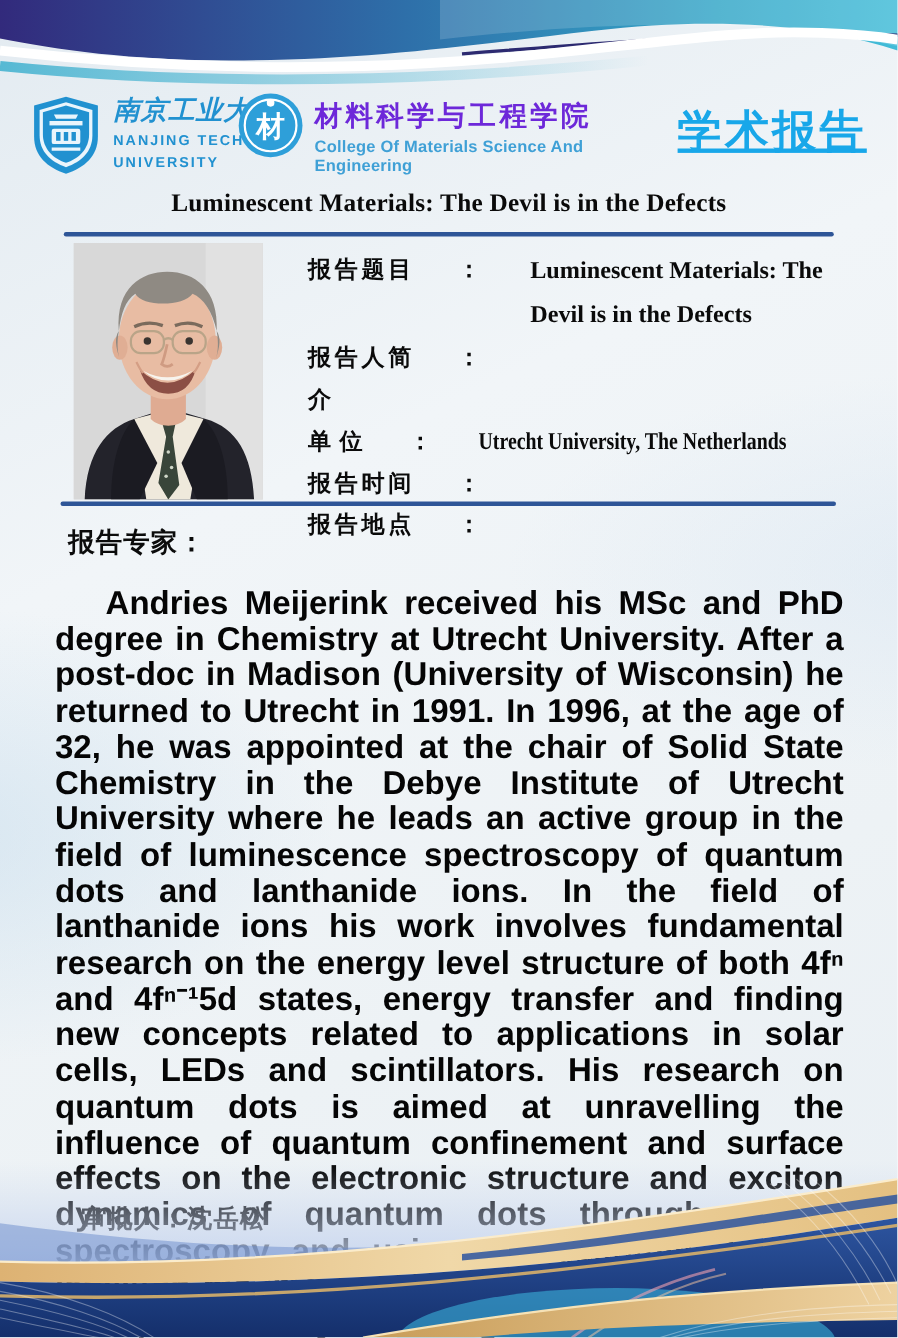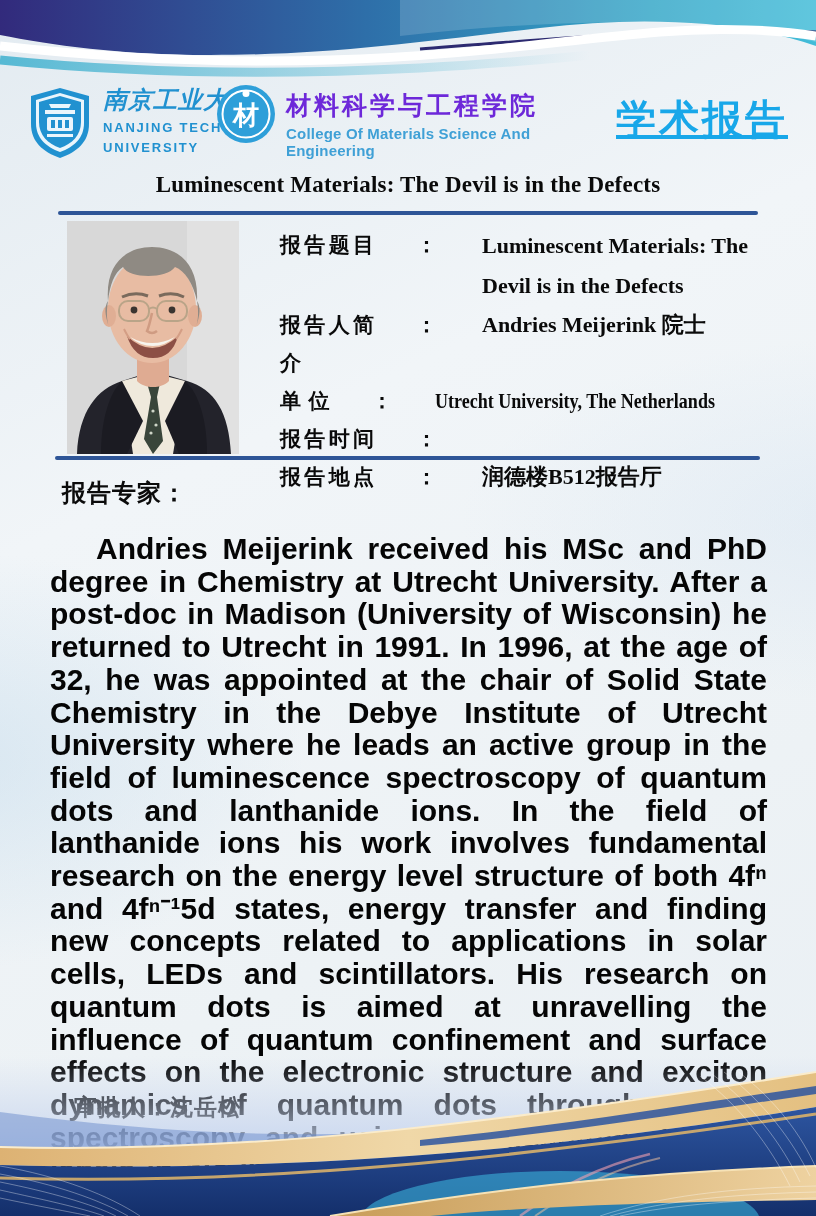--- a/index.html
+++ b/index.html
@@ -176,35 +176,33 @@
 
 <div id="info-block" class="abs">
   <div class="info-row wrap2">
     <span class="info-label">报告题目</span>
     <span class="info-colon">：</span>
     <div class="info-value">Luminescent Materials: The Devil is in the Defects</div>
   </div>
   <div class="info-row">
     <span class="info-label">报告人简介</span>
     <span class="info-colon">：</span>
-    <div class="info-value">Andries Meijerink 院士</div>
   </div>
   <div class="info-row">
     <span class="info-label">单位</span>
     <span class="info-colon">：</span>
     <div class="info-value"><span class="condensed">Utrecht University, The Netherlands</span></div>
   </div>
   <div class="info-row">
     <span class="info-label">报告时间</span>
     <span class="info-colon">：</span>
   </div>
   <div class="info-row">
     <span class="info-label">报告地点</span>
     <span class="info-colon">：</span>
-    <div class="info-value">润德楼B512报告厅</div>
   </div>
 </div>
 
 <div id="rule-bottom" class="abs rule"></div>
 
 <div id="bio-heading" class="abs">报告专家：</div>
 <p id="bio-text" class="abs">Andries Meijerink received his MSc and PhD degree in Chemistry at Utrecht University. After a post-doc in Madison (University of Wisconsin) he returned to Utrecht in 1991. In 1996, at the age of 32, he was appointed at the chair of Solid State Chemistry in the Debye Institute of Utrecht University where he leads an active group in the field of luminescence spectroscopy of quantum dots and lanthanide ions. In the field of lanthanide ions his work involves fundamental research on the energy level structure of both 4fⁿ and 4fⁿ⁻¹5d states, energy transfer and finding new concepts related to applications in solar cells, LEDs and scintillators. His research on quantum dots is aimed at unravelling the influence of quantum confinement and surface effects on the electronic structure and exciton dynamics of quantum dots through optical spectroscopy and using the quantum dots as labels in bio-imaging. Research on luminescence of doped nanocrystals integrates the two themes.</p>
 
 <div id="approver" class="abs">审批人：沈岳松</div>
 

